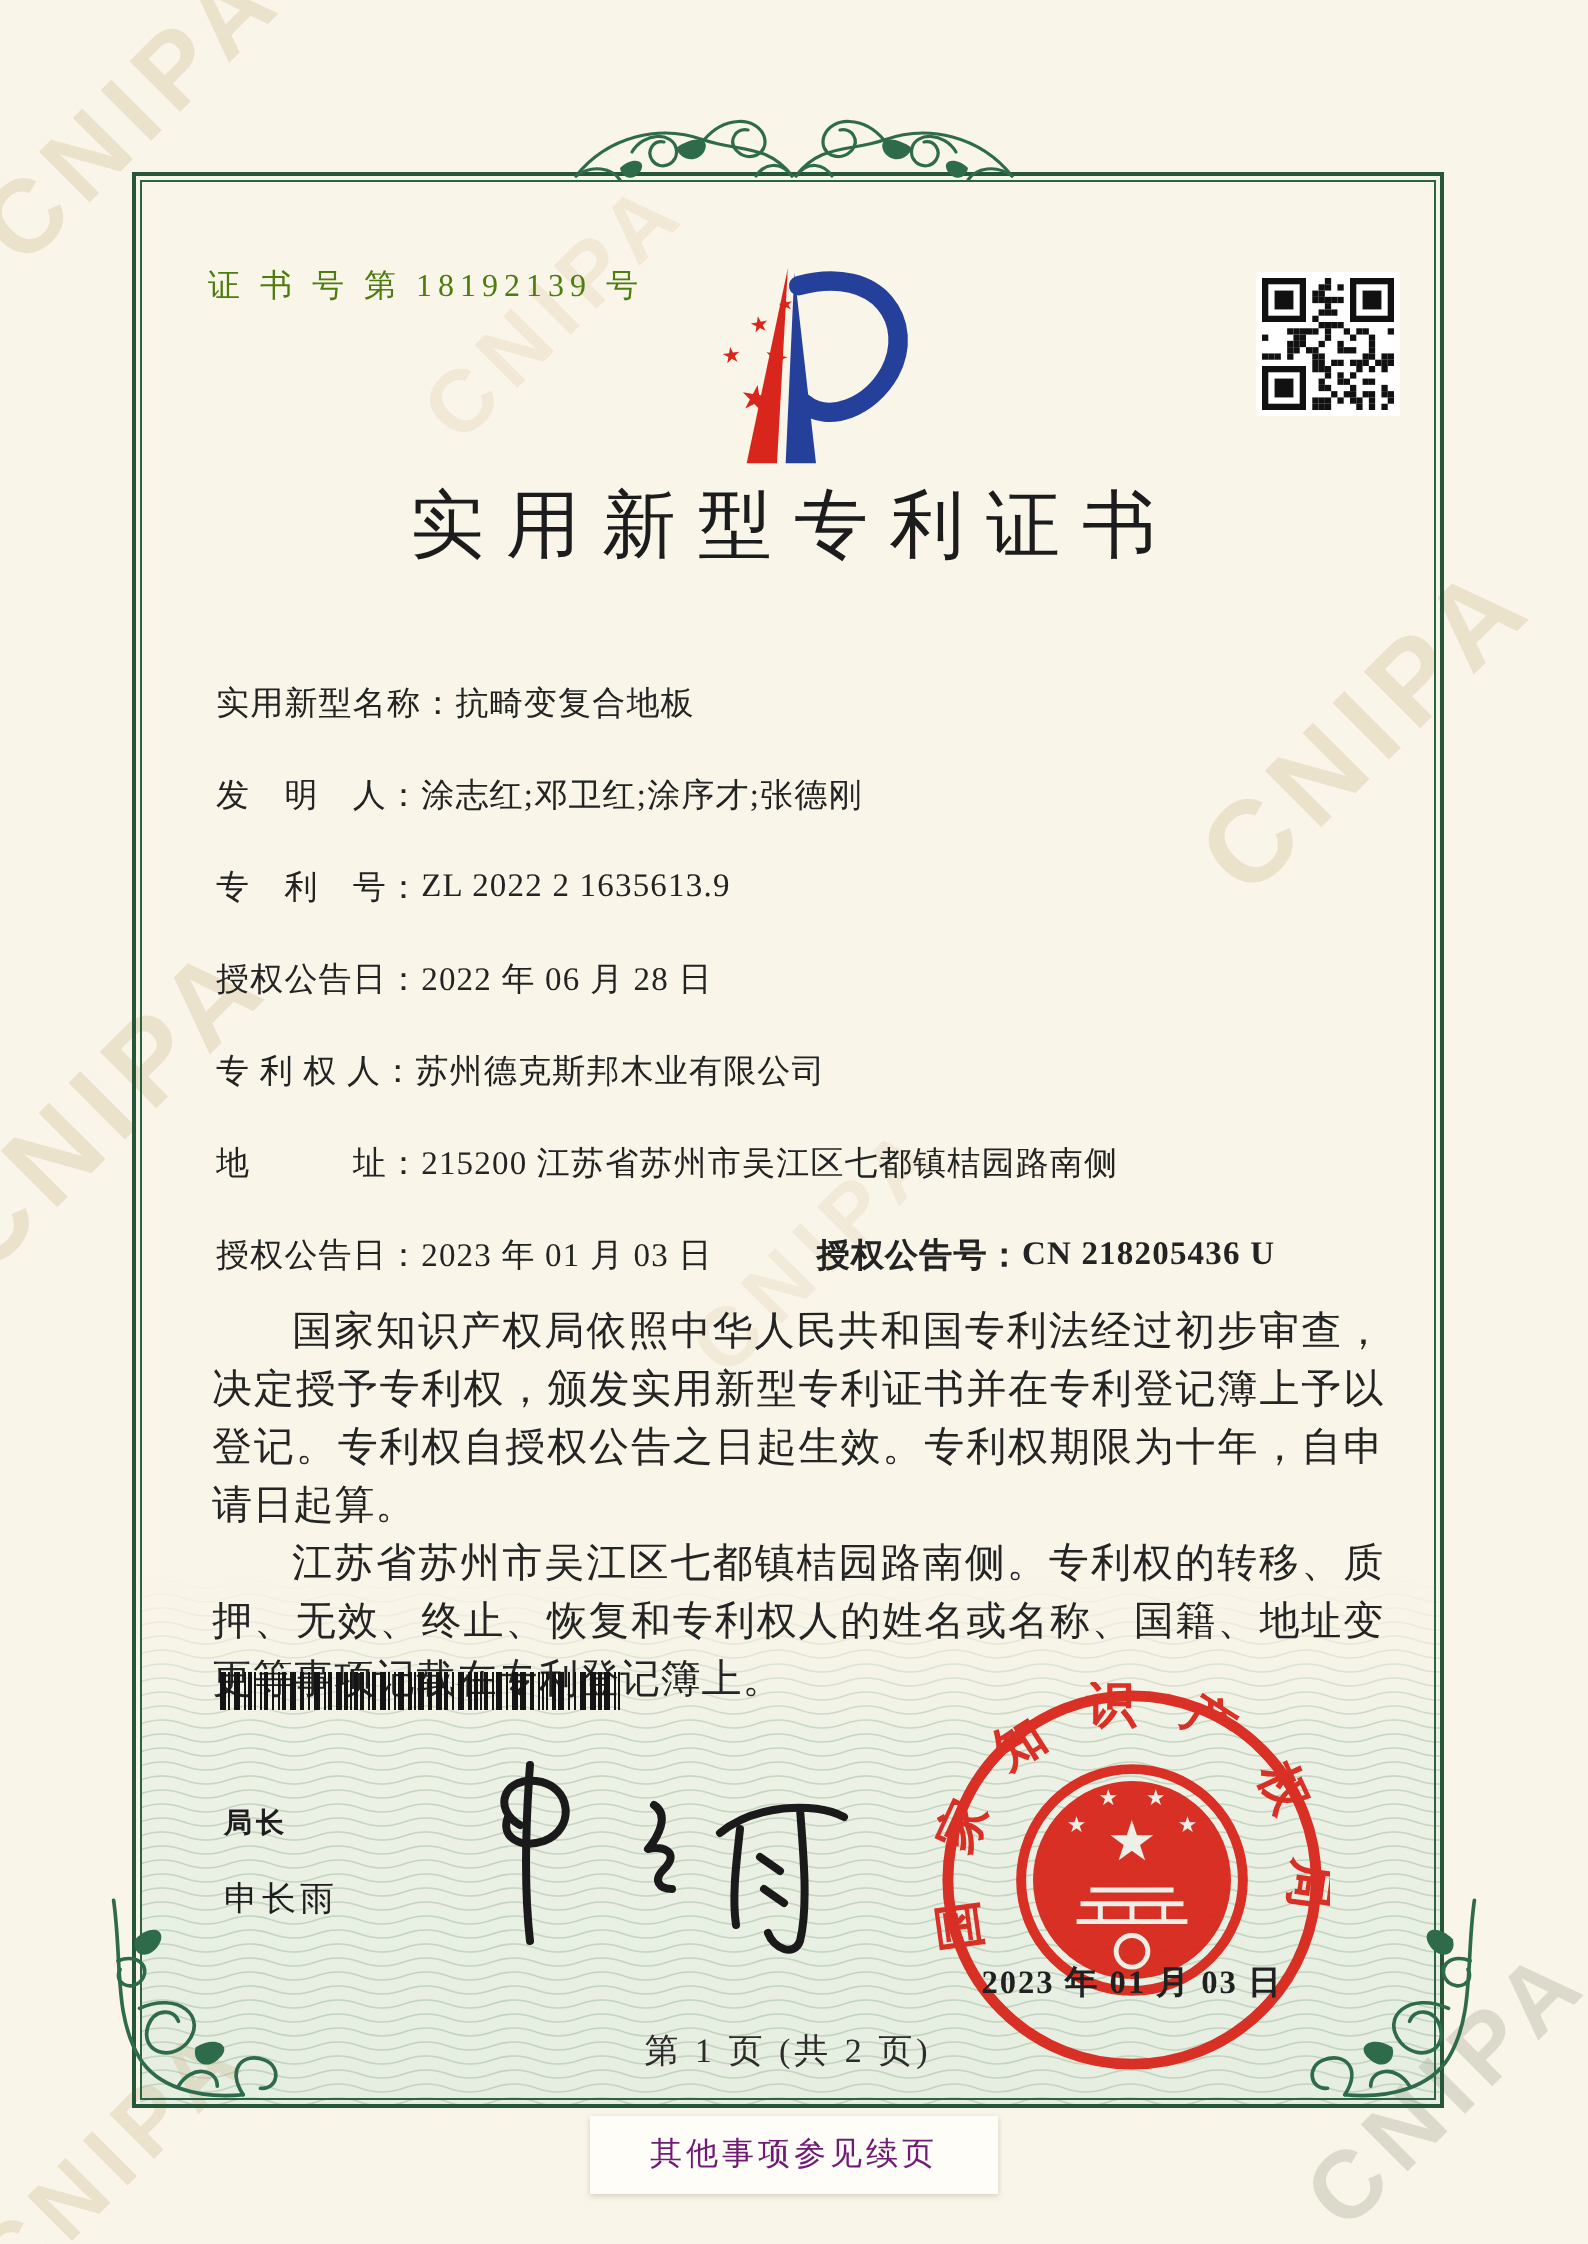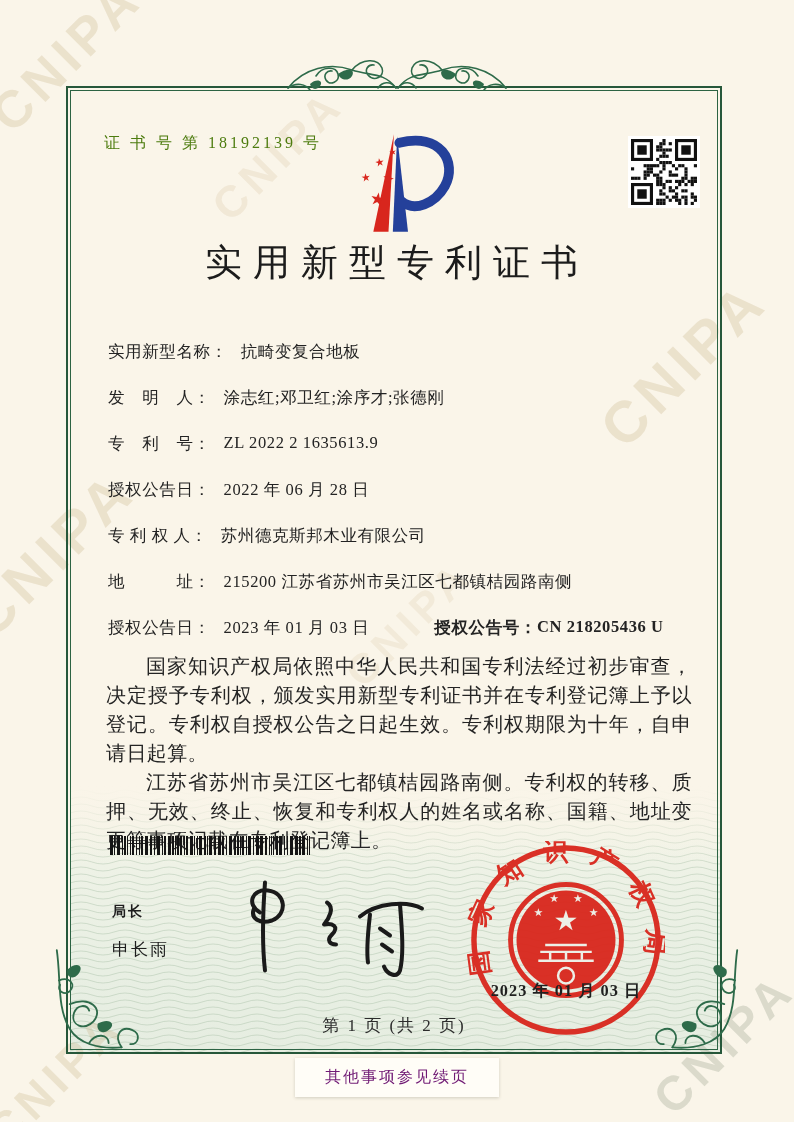--- a/index.html
+++ b/index.html
@@ -26,21 +26,21 @@
 
   
   .cert-no { position:absolute; left:104px; top:133px; font-size:16px; letter-spacing:3px; color:#4d7c0f; z-index:3; }
   .logo { position:absolute; left:330px; top:128px; width:130px; height:112px; z-index:3; }
   .qr { position:absolute; left:628px; top:136px; width:72px; height:72px; z-index:3; background:#fff; padding:3px; }
   .title { position:absolute; left:0; top:238px; width:794px; text-align:center; font-size:37px; font-weight:400;
            letter-spacing:11px; color:#1c1c1c; z-index:3; }
 
   
   .fields { position:absolute; left:108px; top:341px; width:586px; z-index:3; }
-  .frow { height:46px; display:flex; align-items:flex-start; font-size:16.5px; color:#232323; letter-spacing:.6px;gap:13px; }
+  .frow { height:46px; display:flex; align-items:flex-start; font-size:16.5px; color:#232323; letter-spacing:.6px; }
   .frow .lab { white-space:pre; }
   .frow .val { white-space:pre; }
   .frow.double .pair2 { margin-left:52px; display:flex;font-weight:bold; }
 
   
   .paras { position:absolute; left:106px; top:652px; width:586px; z-index:3;
            font-size:20px; line-height:29px; color:#242424; text-align:justify; }
   .paras p { text-indent:2em; letter-spacing:.4px; }
 
   

